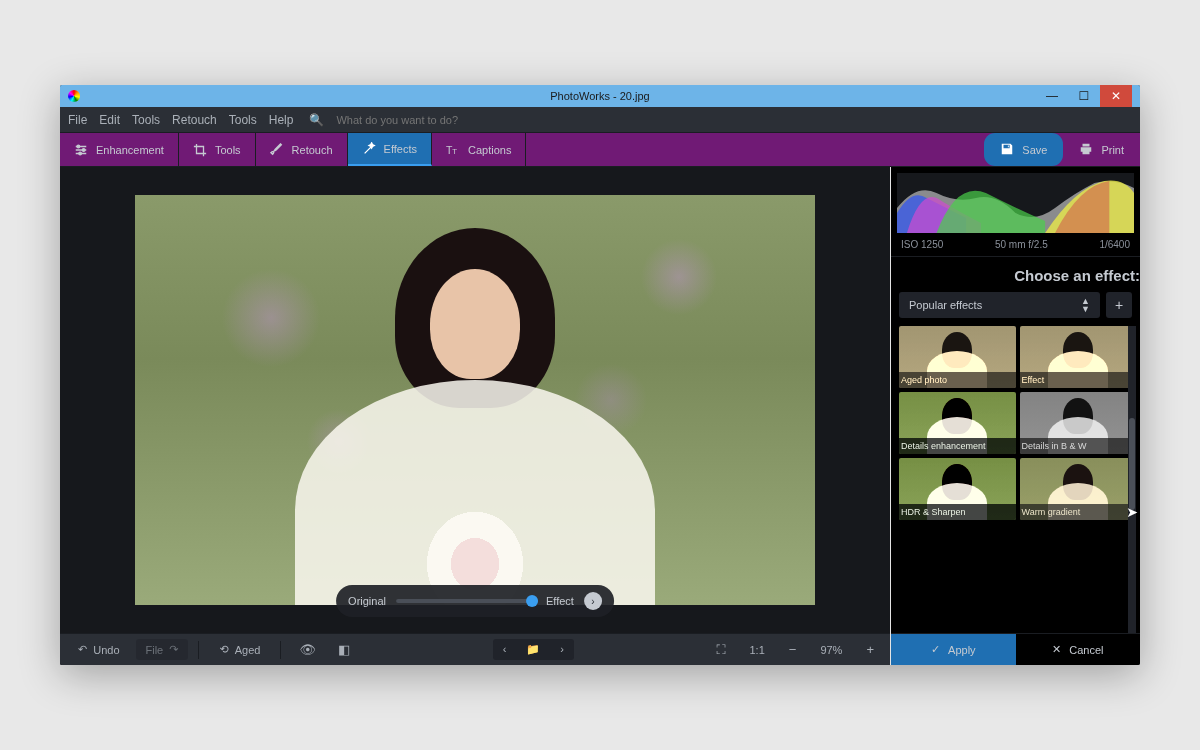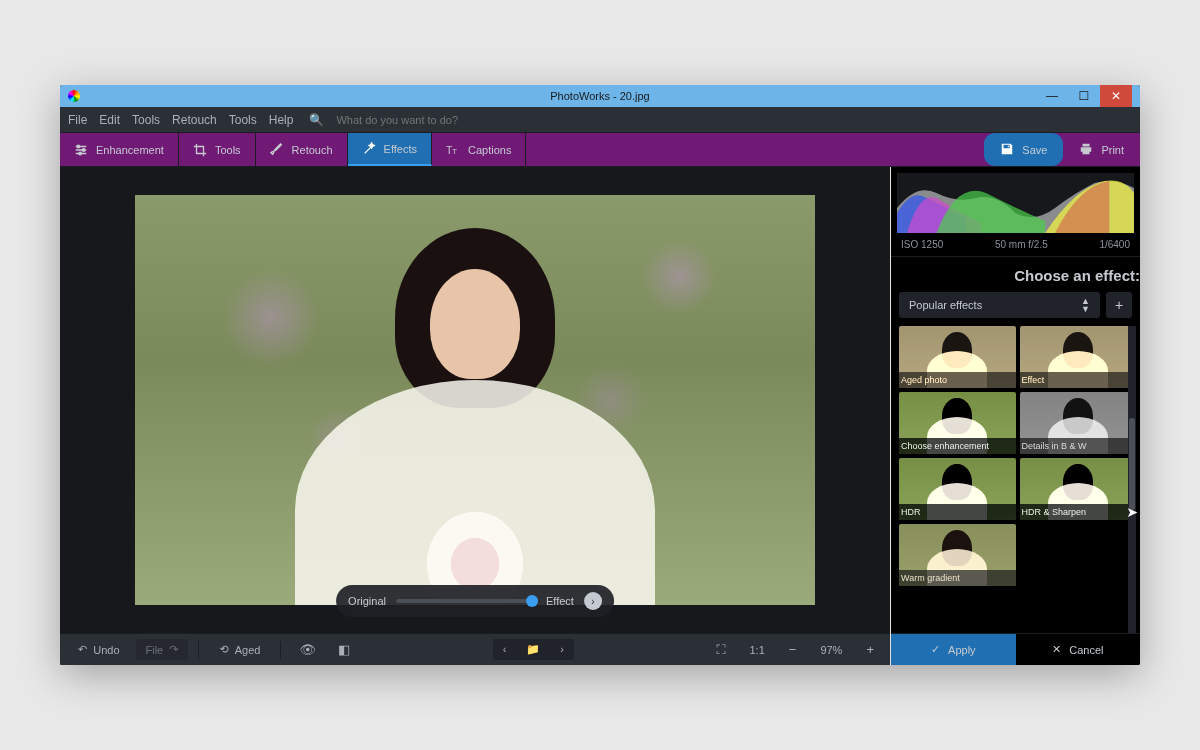--- a/index.html
+++ b/index.html
@@ -245,27 +245,24 @@
         <div class="add-btn">+</div>
       </div>
       <div class="effects-grid">
         <div class="effect-thumb sepia">
             <div class="effect-label">Aged photo</div>
           </div>
         <div class="effect-thumb sepia">
             <div class="effect-label">Effect</div>
           </div>
         <div class="effect-thumb hdr">
-            <div class="effect-label">Choose enhancement</div>
+            <div class="effect-label">Details enhancement</div>
           </div>
         <div class="effect-thumb gray">
             <div class="effect-label">Details in B &amp; W</div>
-          </div>
-        <div class="effect-thumb hdr">
-            <div class="effect-label">HDR</div>
           </div>
         <div class="effect-thumb hdr">
             <div class="effect-label">HDR &amp; Sharpen</div>
           </div>
         <div class="effect-thumb warm">
             <div class="effect-label">Warm gradient</div>
           </div>
         <div class="scrollbar" style="grid-column:1/-1;grid-row:1/6;justify-self:end;width:8px;">
           <div class="scrollbar-thumb"></div>
         </div>

